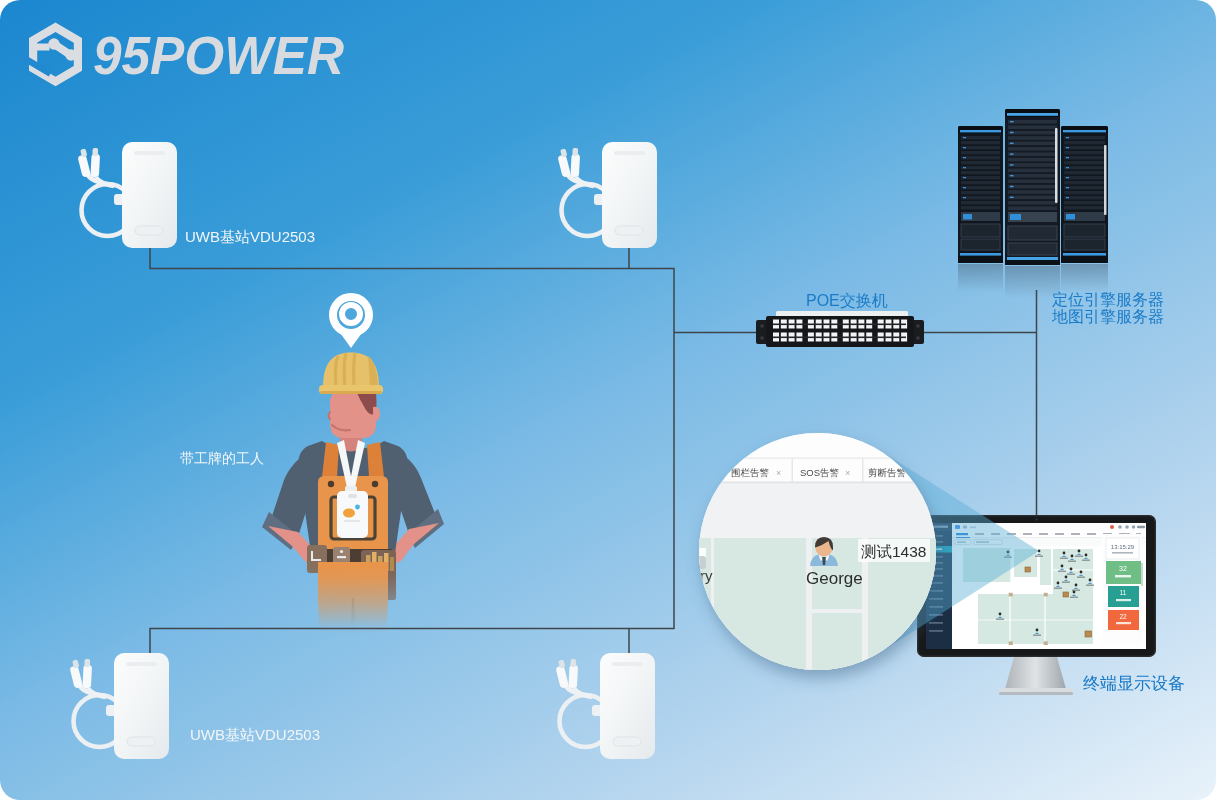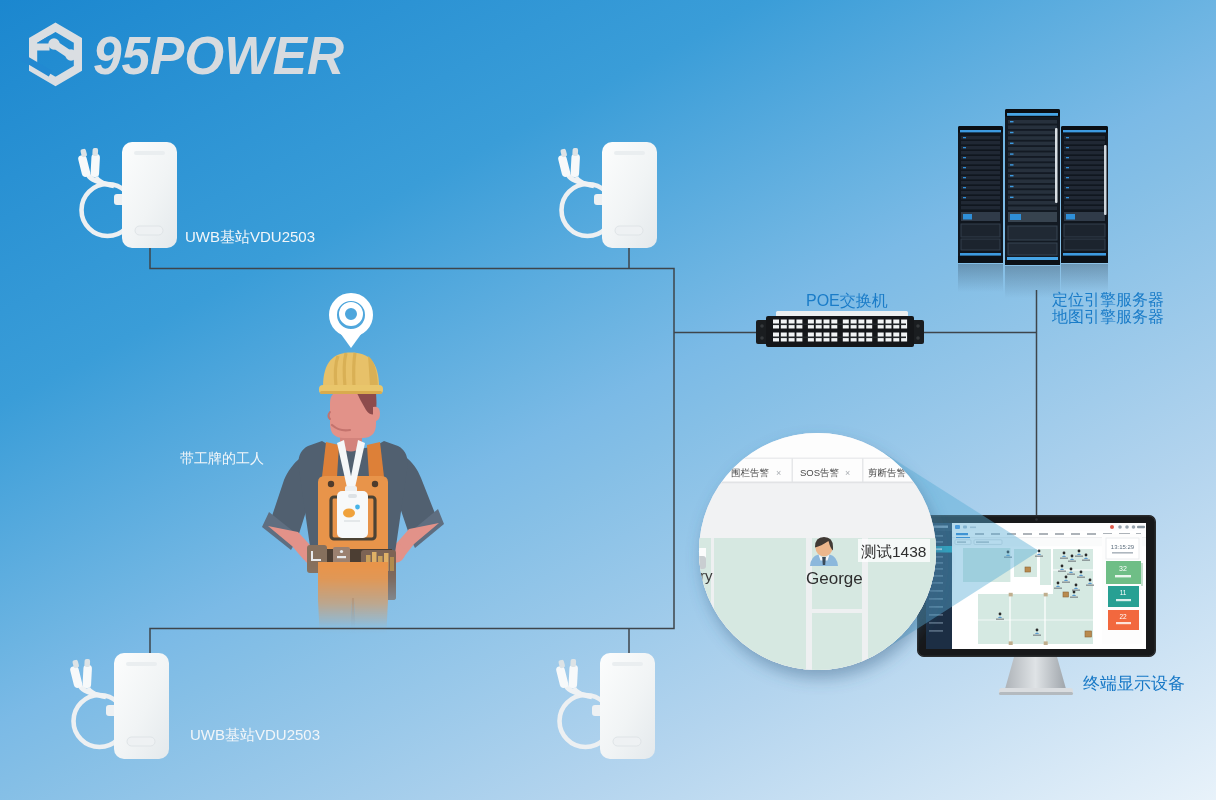--- a/index.html
+++ b/index.html
@@ -1,18 +1,18 @@
 <!DOCTYPE html>
 <html><head>
 <meta charset="utf-8">
 <style>
   html,body{margin:0;padding:0;}
   body{width:1216px;height:800px;overflow:hidden;font-family:"Liberation Sans",sans-serif;}
   #stage{position:relative;width:1216px;height:800px;
-    background:linear-gradient(152deg,#1b87cf 0%,#3a9dd8 28%,#6cb4e2 45%,#7bbae6 50%,#85bfe6 55%,#b3d4ee 76%,#e8f2fa 100%);}
+    background:linear-gradient(152deg,#1b87cf 0%,#3a9dd8 28%,#6cb4e2 45%,#7bbae6 50%,#85bfe6 55%,#b3d4ee 76%,#e8f2fa 100%);border-radius:20px;}
   svg{position:absolute;left:0;top:0;}
 </style>
 </head>
 <body>
 <div id="stage">
 <svg width="1216" height="800" viewBox="0 0 1216 800">
 <defs>
   <linearGradient id="stationG" x1="0" y1="0" x2="1" y2="1">
     <stop offset="0" stop-color="#fcfdfd"></stop>
           <stop offset="0.55" stop-color="#f1f4f5"></stop>

